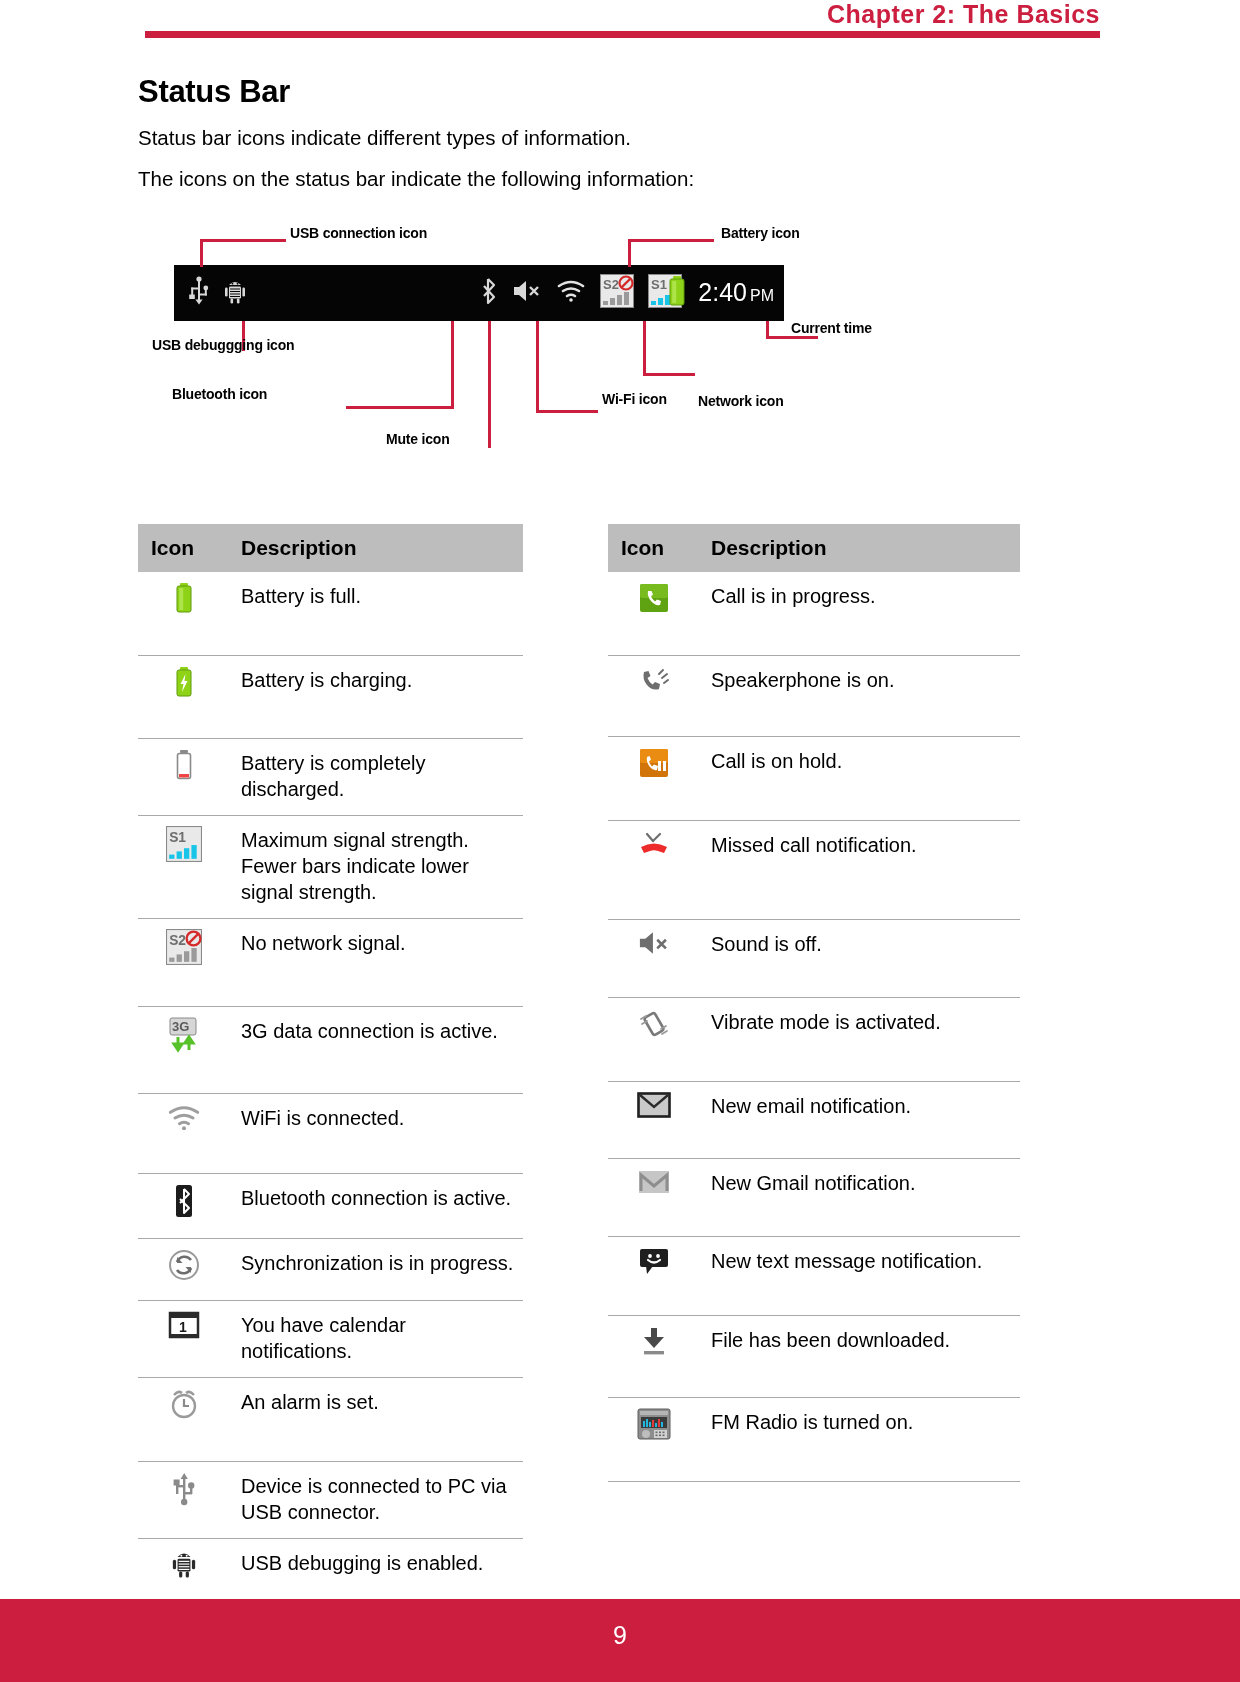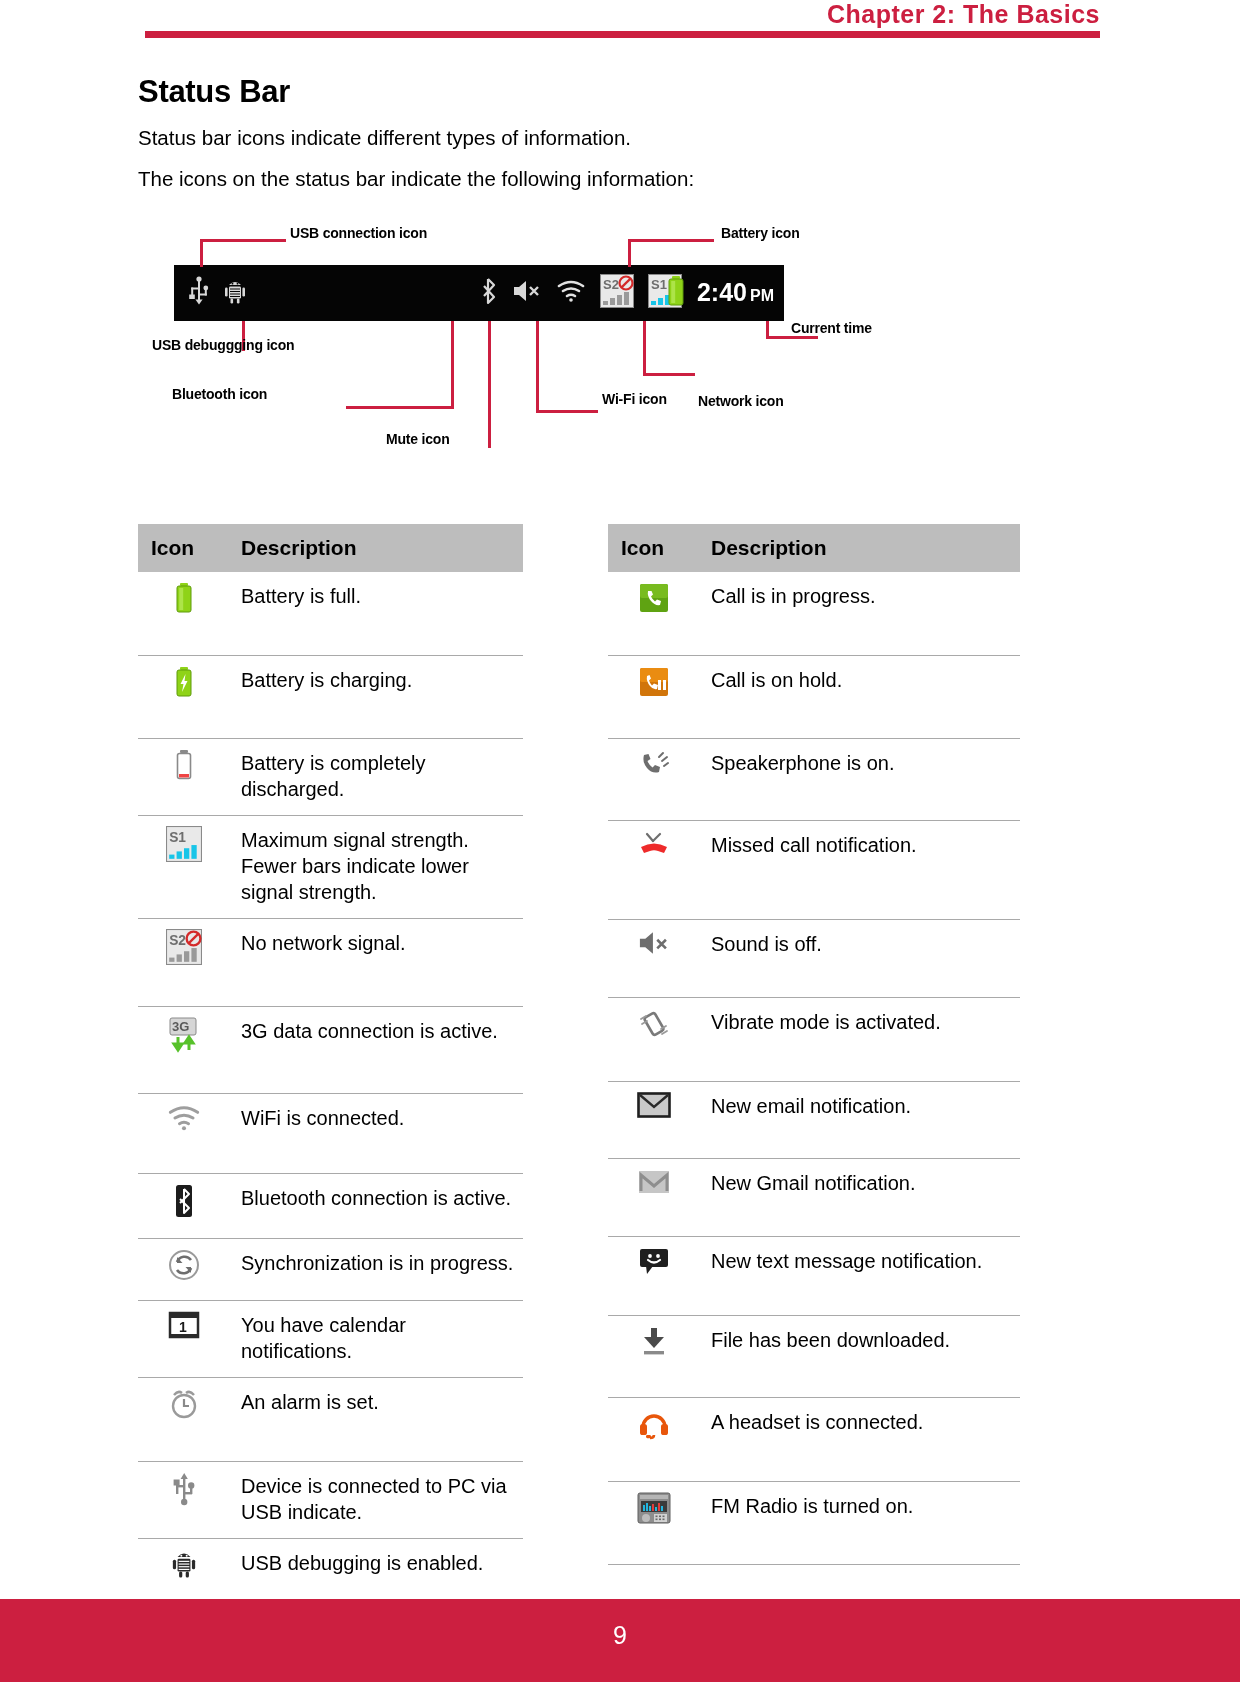--- a/index.html
+++ b/index.html
@@ -84,21 +84,21 @@
     display: flex; align-items: center; gap: 4px; padding-right: 10px;
   }
   .sb-mid {
     position: absolute; left: 306px; top: 0; bottom: 0;
     display: flex; align-items: center; gap: 14px;
   }
   .sb-icon { display:block; }
   .sb-time {
     color: #fff;
     font-size: 25px;
-    font-weight: bold;
+    font-weight: normal;
     letter-spacing: 0px;
     font-family: "Liberation Sans", sans-serif;
     margin-left: 7px;
     white-space: nowrap;
   }
   .sb-time .ampm { font-size: 16px; margin-left: 3px; }
 
   .callout {
     position: absolute;
     font-size: 14px;
@@ -516,21 +516,21 @@
                   <rect x="5" y="13" width="2.4" height="9"></rect>
                   <rect x="5" y="13" width="9" height="2.4"></rect>
                   <rect x="2.6" y="7.5" width="6" height="6"></rect>
                   <rect x="19" y="15" width="2.4" height="7"></rect>
                   <rect x="12" y="20" width="9" height="2.4"></rect>
                   <circle cx="20.2" cy="13.5" r="3.2"></circle>
                 </g>
               </svg>
             </span>
           </td>
-          <td class="cell-desc">Device is connected to PC via USB indicate.</td>
+          <td class="cell-desc">Device is connected to PC via USB connector.</td>
         </tr>
 
         <tr class="xtall">
           <td class="cell-icon">
             <span class="ic">
               <svg width="28" height="30" viewBox="0 0 24 28">
                 <g fill="#2a2a2a">
                   <path d="M6 7.5 q6 -6.5 12 0 z"></path>
                   <rect x="6" y="9" width="12" height="12" rx="1.2"></rect>
                   <rect x="1.6" y="10" width="3" height="9" rx="1.4"></rect>
@@ -572,48 +572,48 @@
                 <path d="M10 9 Q9 14 13 19 Q17 24 22 23 L23 19 L19 17.5 L17 19.5 Q14.5 17.5 13 14.5 L15 12.5 L13.5 9 Z" fill="#ffffff"></path>
               </svg>
             </span>
           </td>
           <td class="cell-desc">Call is in progress.</td>
         </tr>
 
         <tr class="tall">
           <td class="cell-icon">
             <span class="ic">
+              <svg width="32" height="30" viewBox="0 0 32 30">
+                <path d="M6 6 Q4 13 9 19 Q14 25 21 23 L22 18 L17 16 L14.5 18.5 Q11 16 9.5 12 L12.5 10 L10.5 5 Z" fill="#6e6e6e"></path>
+                <g stroke="#6e6e6e" stroke-width="2" stroke-linecap="round">
+                  <path d="M21 8 L25 4"></path>
+                  <path d="M24 12 L29 8"></path>
+                  <path d="M26 17 L30 14"></path>
+                </g>
+              </svg>
+            </span>
+          </td>
+          <td class="cell-desc">Speakerphone is on.</td>
+        </tr>
+
+        <tr class="tall">
+          <td class="cell-icon">
+            <span class="ic">
               <svg width="32" height="32" viewBox="0 0 32 32">
                 <rect x="2" y="2" width="28" height="28" rx="2" fill="#d1750a"></rect>
                 <rect x="2" y="2" width="28" height="14" rx="2" fill="#ea8c11"></rect>
                 <path d="M9 10 Q8 15 12 20 Q15 24 19 23 L20 19 L16 17.5 L14 19.5 Q12 17.5 11 14.5 L13 12.5 L11.5 9 Z" fill="#ffffff"></path>
                 <rect x="20" y="14" width="3" height="10" fill="#ffffff"></rect>
                 <rect x="25" y="14" width="3" height="10" fill="#ffffff"></rect>
               </svg>
             </span>
           </td>
           <td class="cell-desc">Call is on hold.</td>
         </tr>
 
-        <tr class="tall">
-          <td class="cell-icon">
-            <span class="ic">
-              <svg width="32" height="30" viewBox="0 0 32 30">
-                <path d="M6 6 Q4 13 9 19 Q14 25 21 23 L22 18 L17 16 L14.5 18.5 Q11 16 9.5 12 L12.5 10 L10.5 5 Z" fill="#6e6e6e"></path>
-                <g stroke="#6e6e6e" stroke-width="2" stroke-linecap="round">
-                  <path d="M21 8 L25 4"></path>
-                  <path d="M24 12 L29 8"></path>
-                  <path d="M26 17 L30 14"></path>
-                </g>
-              </svg>
-            </span>
-          </td>
-          <td class="cell-desc">Speakerphone is on.</td>
-        </tr>
-
         <tr class="xtall">
           <td class="cell-icon">
             <span class="ic">
               <svg width="34" height="30" viewBox="0 0 34 30">
                 <path d="M4 16 Q17 9 30 16 L27 22 L21 20 Q17 18.5 13 20 L7 22 Z" fill="#ee2b2b"></path>
                 <g stroke="#6e6e6e" stroke-width="2.2" fill="none" stroke-linecap="round">
                   <path d="M10 3 L16 10"></path>
                   <path d="M23 3 L16 10"></path>
                 </g>
               </svg>
@@ -698,34 +698,20 @@
               <svg width="28" height="30" viewBox="0 0 28 30">
                 <rect x="11" y="2" width="6" height="12" fill="#4a4a4a"></rect>
                 <path d="M14 22 L4 11 L24 11 Z" fill="#4a4a4a"></path>
                 <rect x="4" y="25" width="20" height="3.4" fill="#8a8a8a"></rect>
               </svg>
             </span>
           </td>
           <td class="cell-desc">File has been downloaded.</td>
         </tr>
 
-        <tr class="tall">
-          <td class="cell-icon">
-            <span class="ic">
-              <svg width="32" height="32" viewBox="0 0 32 32">
-                <path d="M5 19 A11 11 0 0 1 27 19" fill="none" stroke="#e8560b" stroke-width="3.4"></path>
-                <rect x="2" y="16" width="7" height="11" rx="2.6" fill="#e8560b"></rect>
-                <rect x="23" y="16" width="7" height="11" rx="2.6" fill="#e8560b"></rect>
-                <path d="M16 27 Q16 30 12 30" fill="none" stroke="#e8560b" stroke-width="2.6"></path>
-                <rect x="8" y="27" width="5" height="3.2" rx="1.4" fill="#e8560b"></rect>
-              </svg>
-            </span>
-          </td>
-          <td class="cell-desc">A headset is connected.</td>
-        </tr>
 
         <tr class="tall">
           <td class="cell-icon">
             <span class="ic">
               <svg width="34" height="32" viewBox="0 0 34 32">
                 <rect x="1" y="1" width="32" height="30" rx="2" fill="#8d8d8d" stroke="#5e5e5e"></rect>
                 <rect x="3" y="3" width="28" height="4" fill="#b5b5b5"></rect>
                 <rect x="4" y="9" width="26" height="11" fill="#3a3a3a"></rect>
                 <g>
                   <rect x="6" y="13" width="2" height="6" fill="#23b7e0"></rect>

